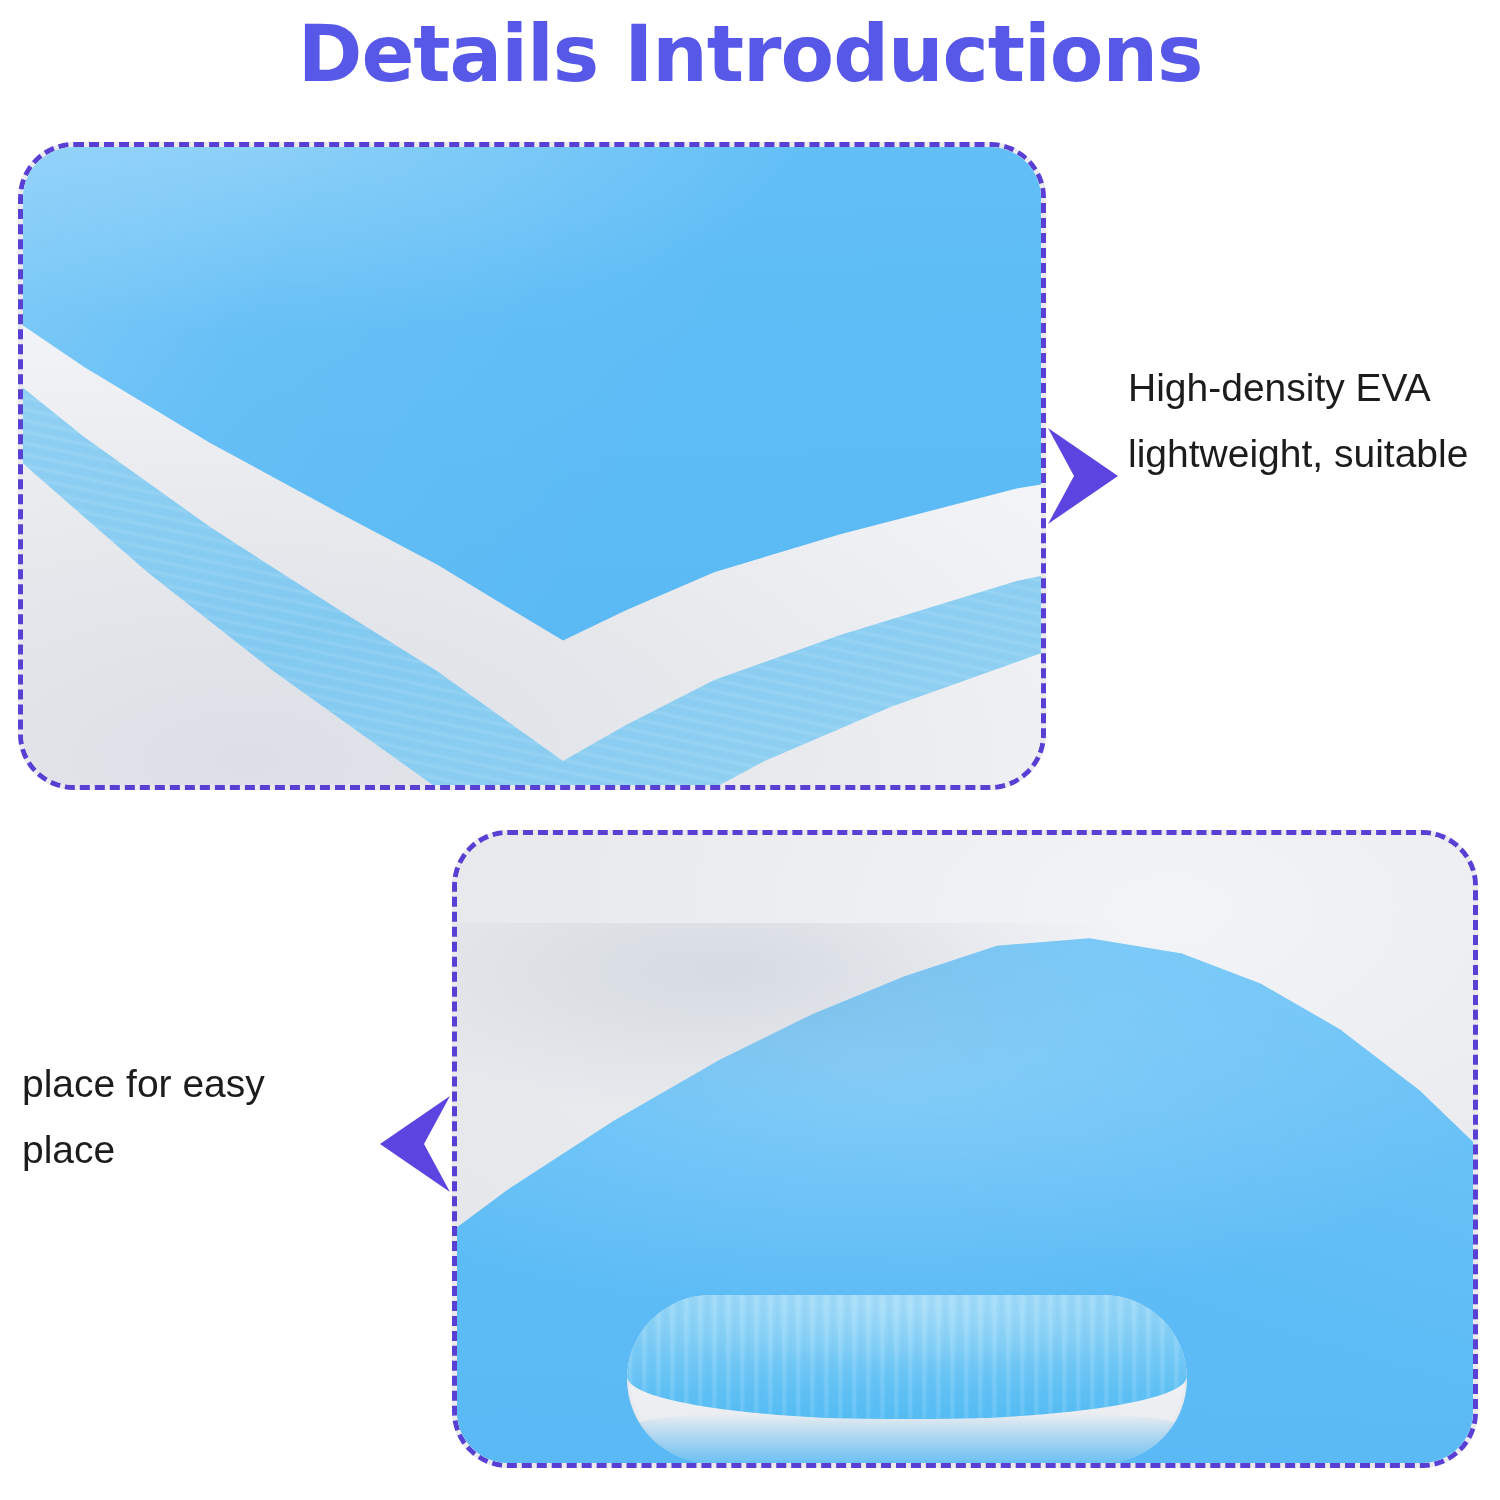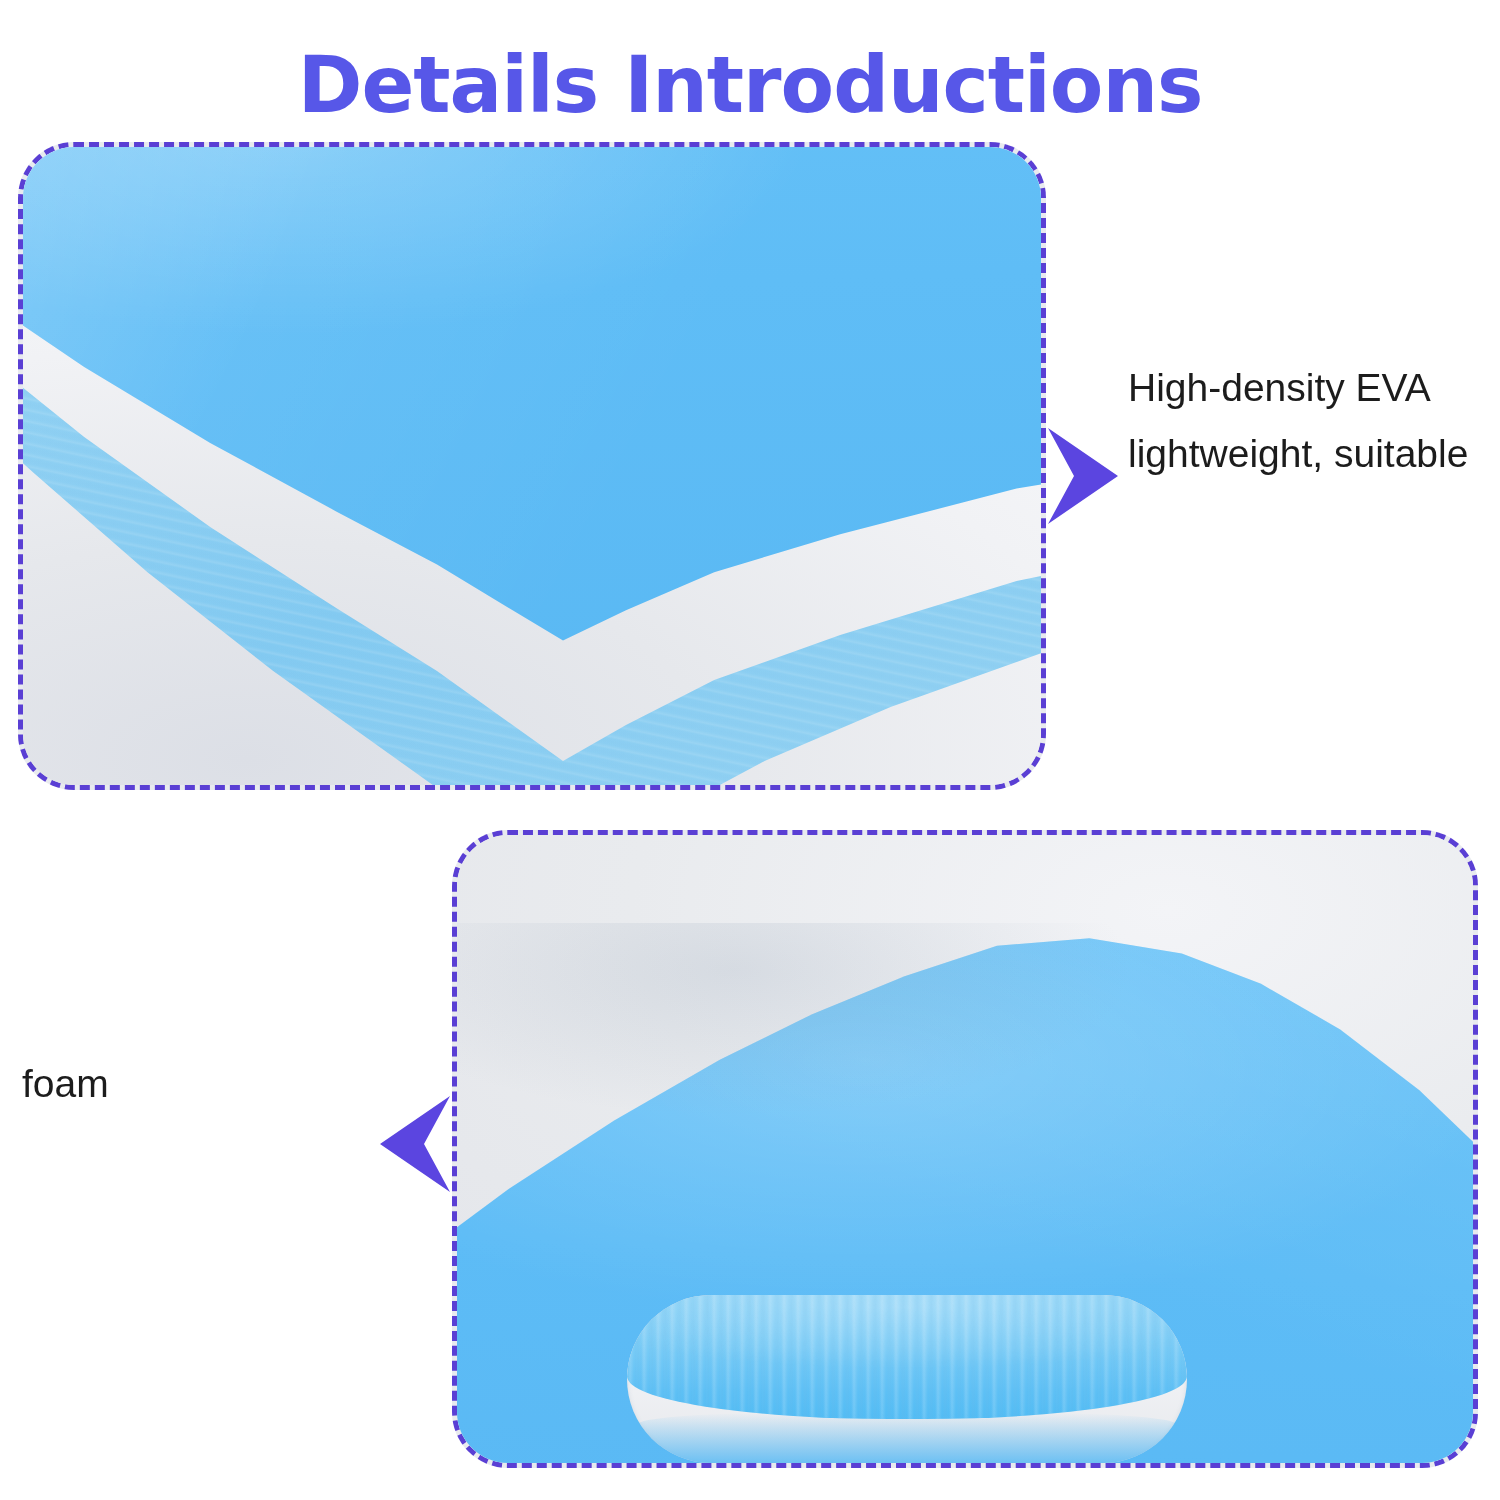--- a/index.html
+++ b/index.html
@@ -23,21 +23,20 @@
     top: 14px;
     width: 1500px;
     text-align: center;
     font-family: "DejaVu Sans", sans-serif;
     font-weight: bold;
     font-size: 78px;
     letter-spacing: -1px;
     color: #5757e8;
     line-height: 1.05;
     white-space: nowrap;
-    margin-top: 31px;
   }
 
   
   .panel {
     position: absolute;
     box-sizing: border-box;
     border: 5px dashed #5a3fd4;
     border-radius: 56px;
     overflow: hidden;
     background: #e8eaee;
@@ -320,14 +319,15 @@
     <div class="foam-bot-tex"></div>
     <div class="foam-bot-shadow"></div>
   </div>
 </div>
 
 <svg class="arrow arrow-left" viewBox="0 0 78 104">
   <polygon points="74,4 4,52 74,100 48,52" fill="#5b45e0"></polygon>
 </svg>
 
 <div class="callout callout-left">
-  <span class="line">foam</span>
+  <span class="line">place for easy</span>
+  <span class="line">place</span>
 </div>
 
 </body></html>

